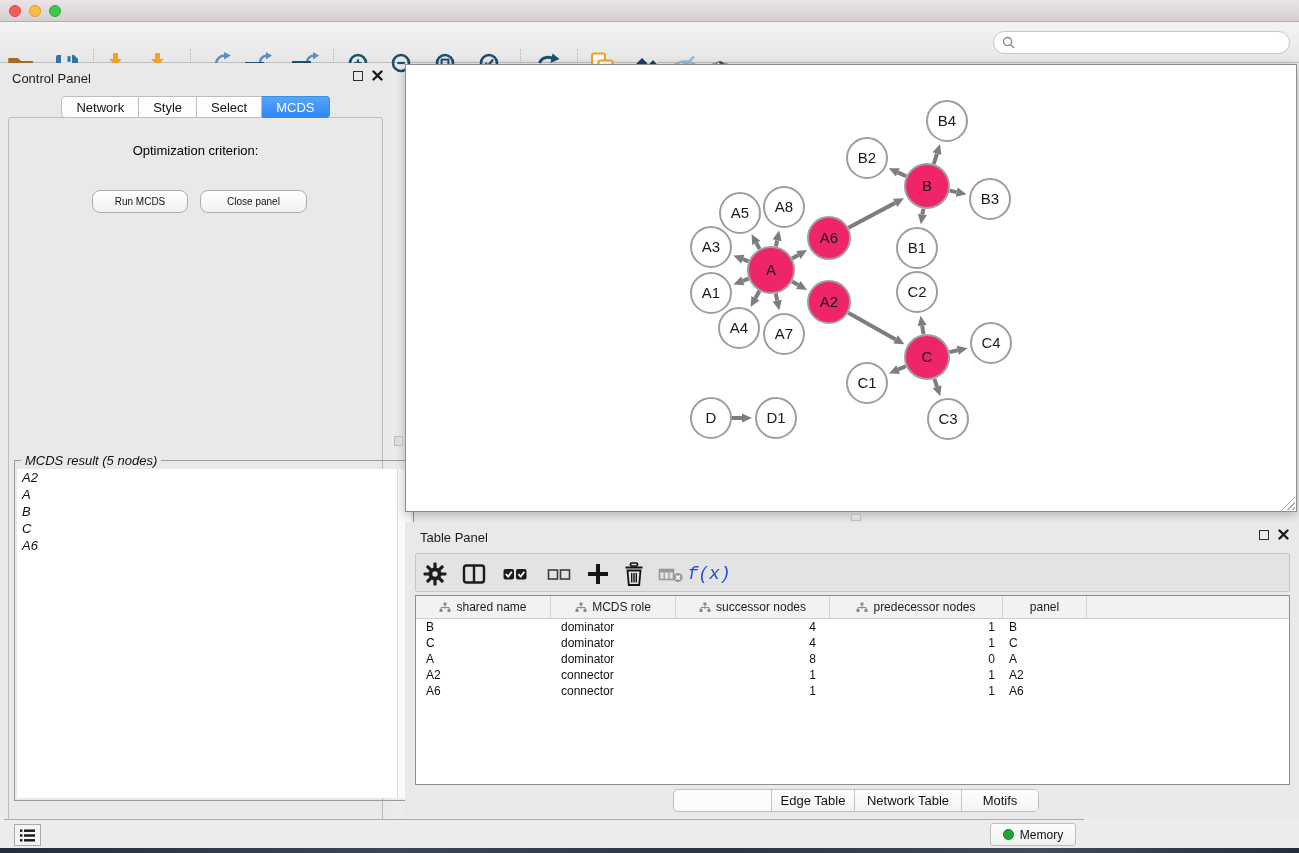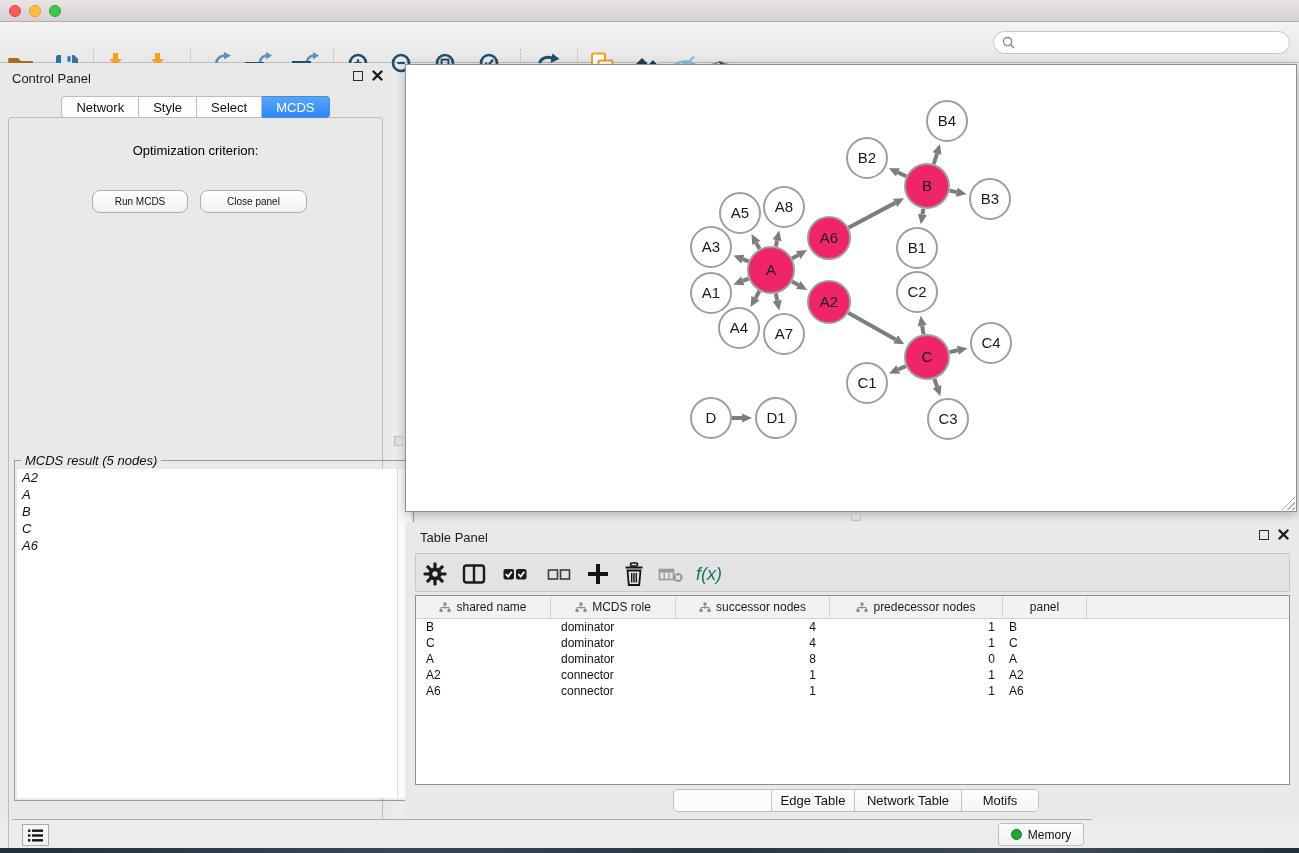--- a/index.html
+++ b/index.html
@@ -71,37 +71,37 @@
     background:
       linear-gradient(135deg, transparent 50%, #aaa 50%, #aaa 56%, transparent 56%, transparent 70%, #aaa 70%, #aaa 76%, transparent 76%, transparent 88%, #aaa 88%, #aaa 94%, transparent 94%); }
   .split-handle-v { position:absolute; left:394px; top:436px; width:9px; height:10px; background:#dcdcdc; border:1px solid #bdbdbd; }
   .split-handle-h { position:absolute; left:851px; top:514px; width:10px; height:7px; background:#dcdcdc; border:1px solid #bdbdbd; }
 
   
   .table-panel { position:absolute; left:405px; top:522px; width:894px; height:296px; background:#e9e9e9; }
   .tp-toolbar { position:absolute; left:10px; top:31px; width:875px; height:39px;
     background:#e3e3e3; border:1px solid #c6c6c6; border-radius:2px; }
   .tp-ic { position:absolute; top:6px; width:28px; height:28px; display:flex; align-items:center; justify-content:center; }
-  .fx-label { font-size:18px; font-style:italic; color:#0f766e; font-family:Liberation Sans, sans-serif; }
+  .fx-label { font-size:18px; font-style:italic; color:#1d4ed8; font-family:Liberation Mono, monospace; }
   .data-table { position:absolute; left:10px; top:73px; width:875px; height:190px; background:#fff;
     border:1px solid #8e8e8e; overflow:hidden; }
   .thead { display:flex; height:23px; background:#f2f2f2; border-bottom:1px solid #cfcfcf; }
   .th { position:relative; display:flex; align-items:center; justify-content:center; gap:5px;
     border-right:1px solid #d4d4d4; font-size:12px; color:#1c1c1c; background:#f2f2f2; }
   .trow { display:flex; height:16px; }
   .td { font-size:12px; color:#111; line-height:16px; white-space:nowrap; overflow:hidden; }
   .seg-tabs { position:absolute; left:268px; top:267px; height:23px; display:flex;
     border:1px solid #bfbfbf; border-radius:5px; overflow:hidden; background:#fcfcfc; }
   .seg { height:100%; display:flex; align-items:center; justify-content:center;
     font-size:13px; color:#111; border-left:1px solid #c4c4c4; background:linear-gradient(#fefefe,#f4f4f4); }
   .seg:first-child { border-left:none;margin-top:38px; }
   .seg.active { background:linear-gradient(#55a5f8,#2f86f5); color:#fff; }
 
   
-  .statusbar { position:absolute; left:12px; top:819px; width:1080px; height:29px;
+  .statusbar { position:absolute; left:4px; top:819px; width:1080px; height:29px;
     background:#ececec; border-top:1px solid #ababab; }
   .list-btn { position:absolute; left:10px; top:4px; width:27px; height:22px;
     background:#f4f4f4; border:1px solid #ababab; display:flex; align-items:center; justify-content:center; }
   .memory-btn { position:absolute; right:8px; top:3px; width:86px; height:23px;
     background:linear-gradient(#fdfdfd,#f0f0f0); border:1px solid #bdbdbd; border-radius:3px;
     display:flex; align-items:center; justify-content:center; gap:6px; font-size:12px; color:#111; }
   .mem-dot { width:11px; height:11px; border-radius:50%; background:#1fa637; border:1px solid #157a28; }
   .desktop-strip { position:absolute; left:0; top:848px; width:1299px; height:5px;
     background:linear-gradient(90deg,#232e3c,#3a4656 30%,#2a3544 55%,#414b5a 80%,#232e3c); }
 </style>

